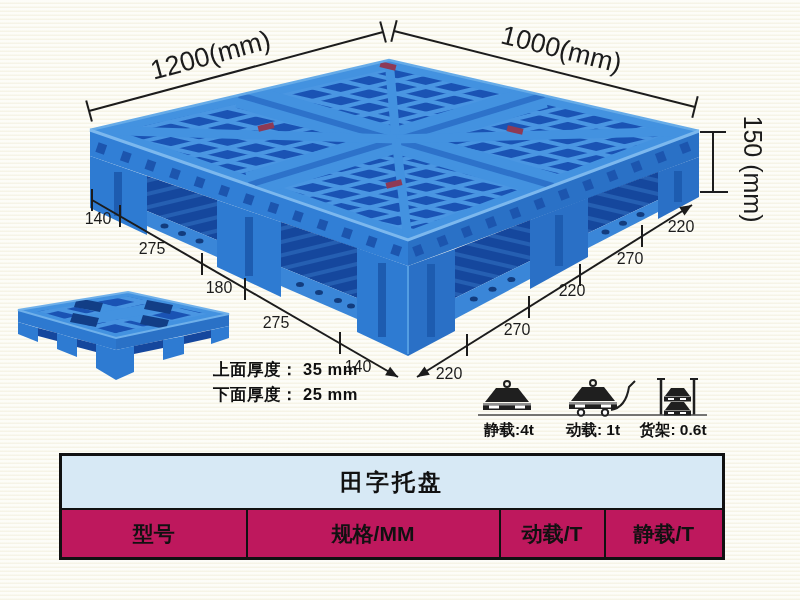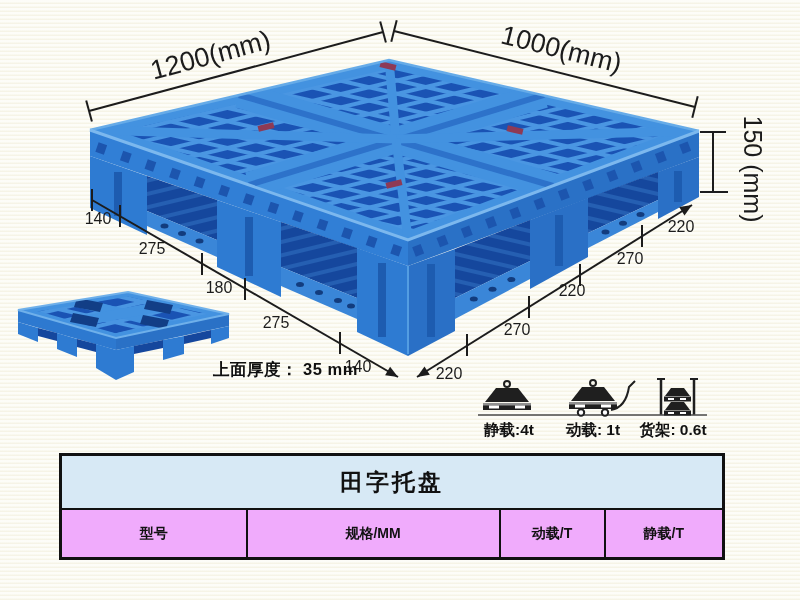--- a/index.html
+++ b/index.html
@@ -22,21 +22,21 @@
     letter-spacing:0.5px;white-space:nowrap;
   }
   table.spec{
     position:absolute;left:59px;top:453px;width:663px;height:107px;
     border-collapse:collapse;table-layout:fixed;
     border:3px solid #111;background:#fff;color:#111;
     font-family:"Liberation Sans",sans-serif;text-align:center;
   }
   table.spec td{border:2px solid #111;padding:0;}
   tr.t-title td{height:37px;background:#d7e9f5;font-size:23px;font-weight:bold;letter-spacing:3px;}
-  tr.t-head td{height:33px;background:#f0abfc;font-size:14px;font-weight:bold;}
+  tr.t-head td{height:33px;background:#be185d;font-size:21px;font-weight:bold;}
   tr.t-data td{height:29px;background:#d3e8f6;font-size:20px;font-weight:600;}
 </style>
 </head>
 <body>
 
 <div class="stage">
 
 <svg class="scene" width="800" height="600" viewBox="0 0 800 600">
   <defs>
     <pattern id="meshA" patternUnits="userSpaceOnUse" width="13" height="13" patternTransform="rotate(13)">
@@ -262,20 +262,21 @@
     </g>
 
     <text class="load-label" x="509" y="431" text-anchor="middle" dominant-baseline="middle">静载:4t</text>
     <text class="load-label" x="593" y="431" text-anchor="middle" dominant-baseline="middle">动载: 1t</text>
     <text class="load-label" x="673" y="431" text-anchor="middle" dominant-baseline="middle">货架: 0.6t</text>
   </g>
 </svg>
 
 <div class="notes">
   <div>上面厚度： 35 mm</div>
+  <div>下面厚度： 25 mm</div>
 </div>
 
 <table class="spec">
   <colgroup>
         <col style="width:186px">
         <col style="width:253px">
         <col style="width:105px">
         <col style="width:119px">
       </colgroup>
   <tbody>

